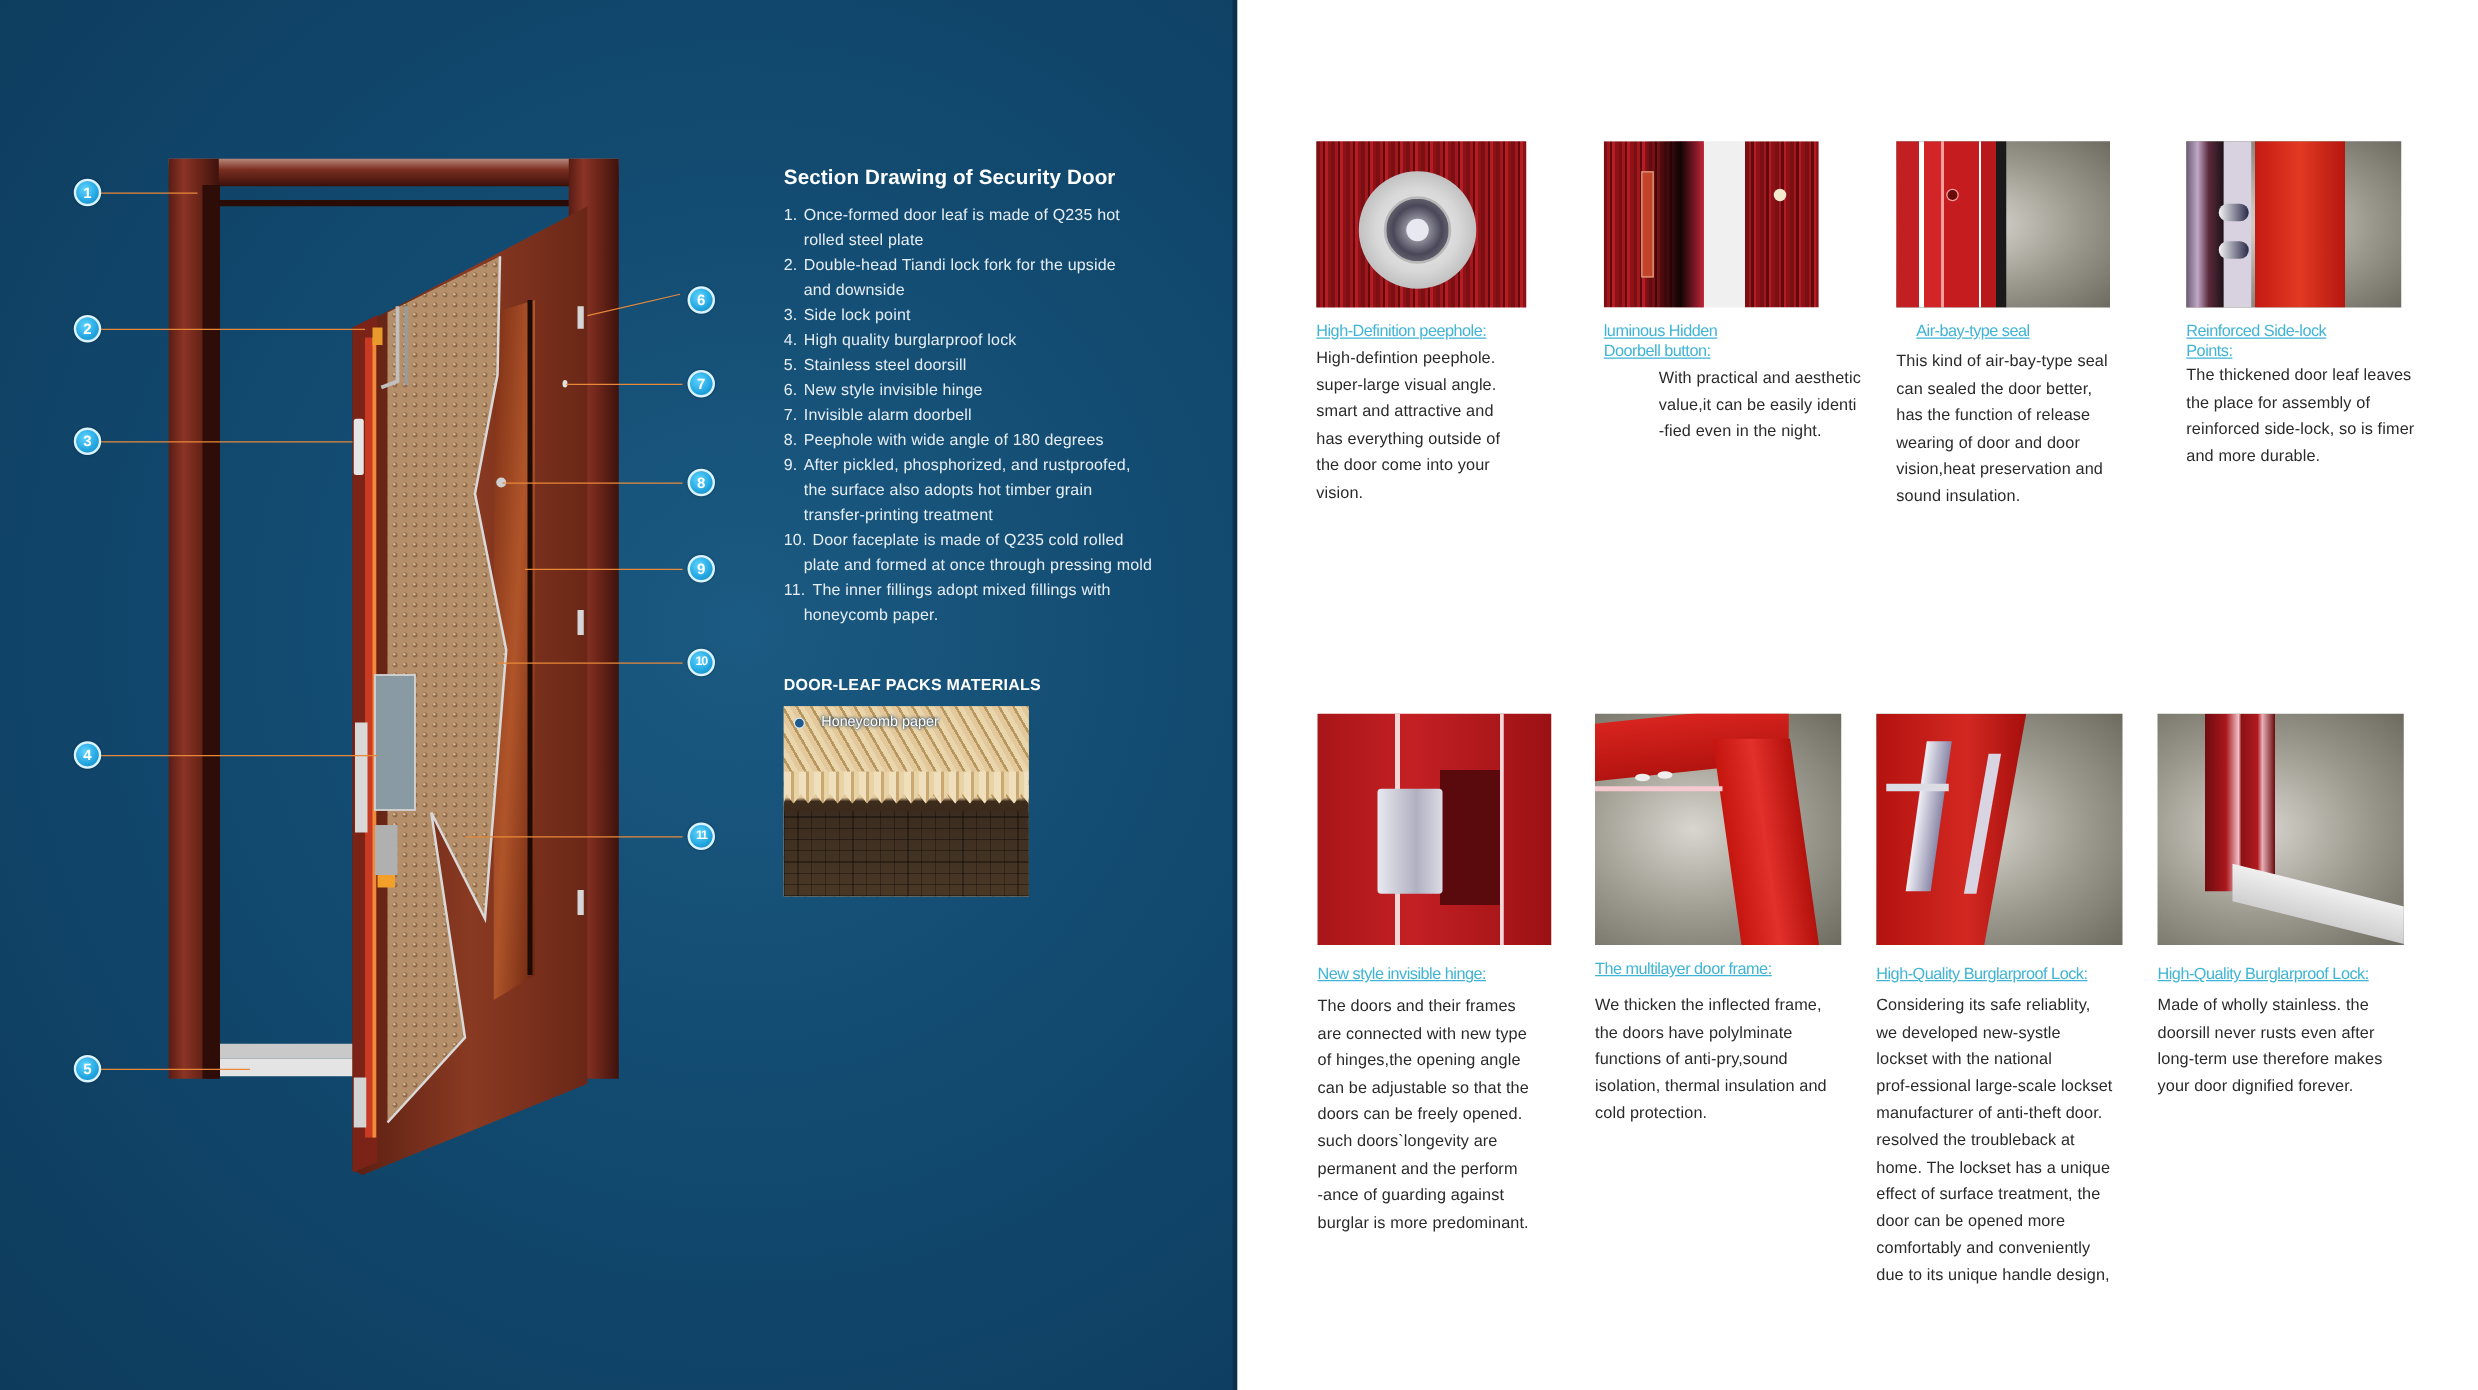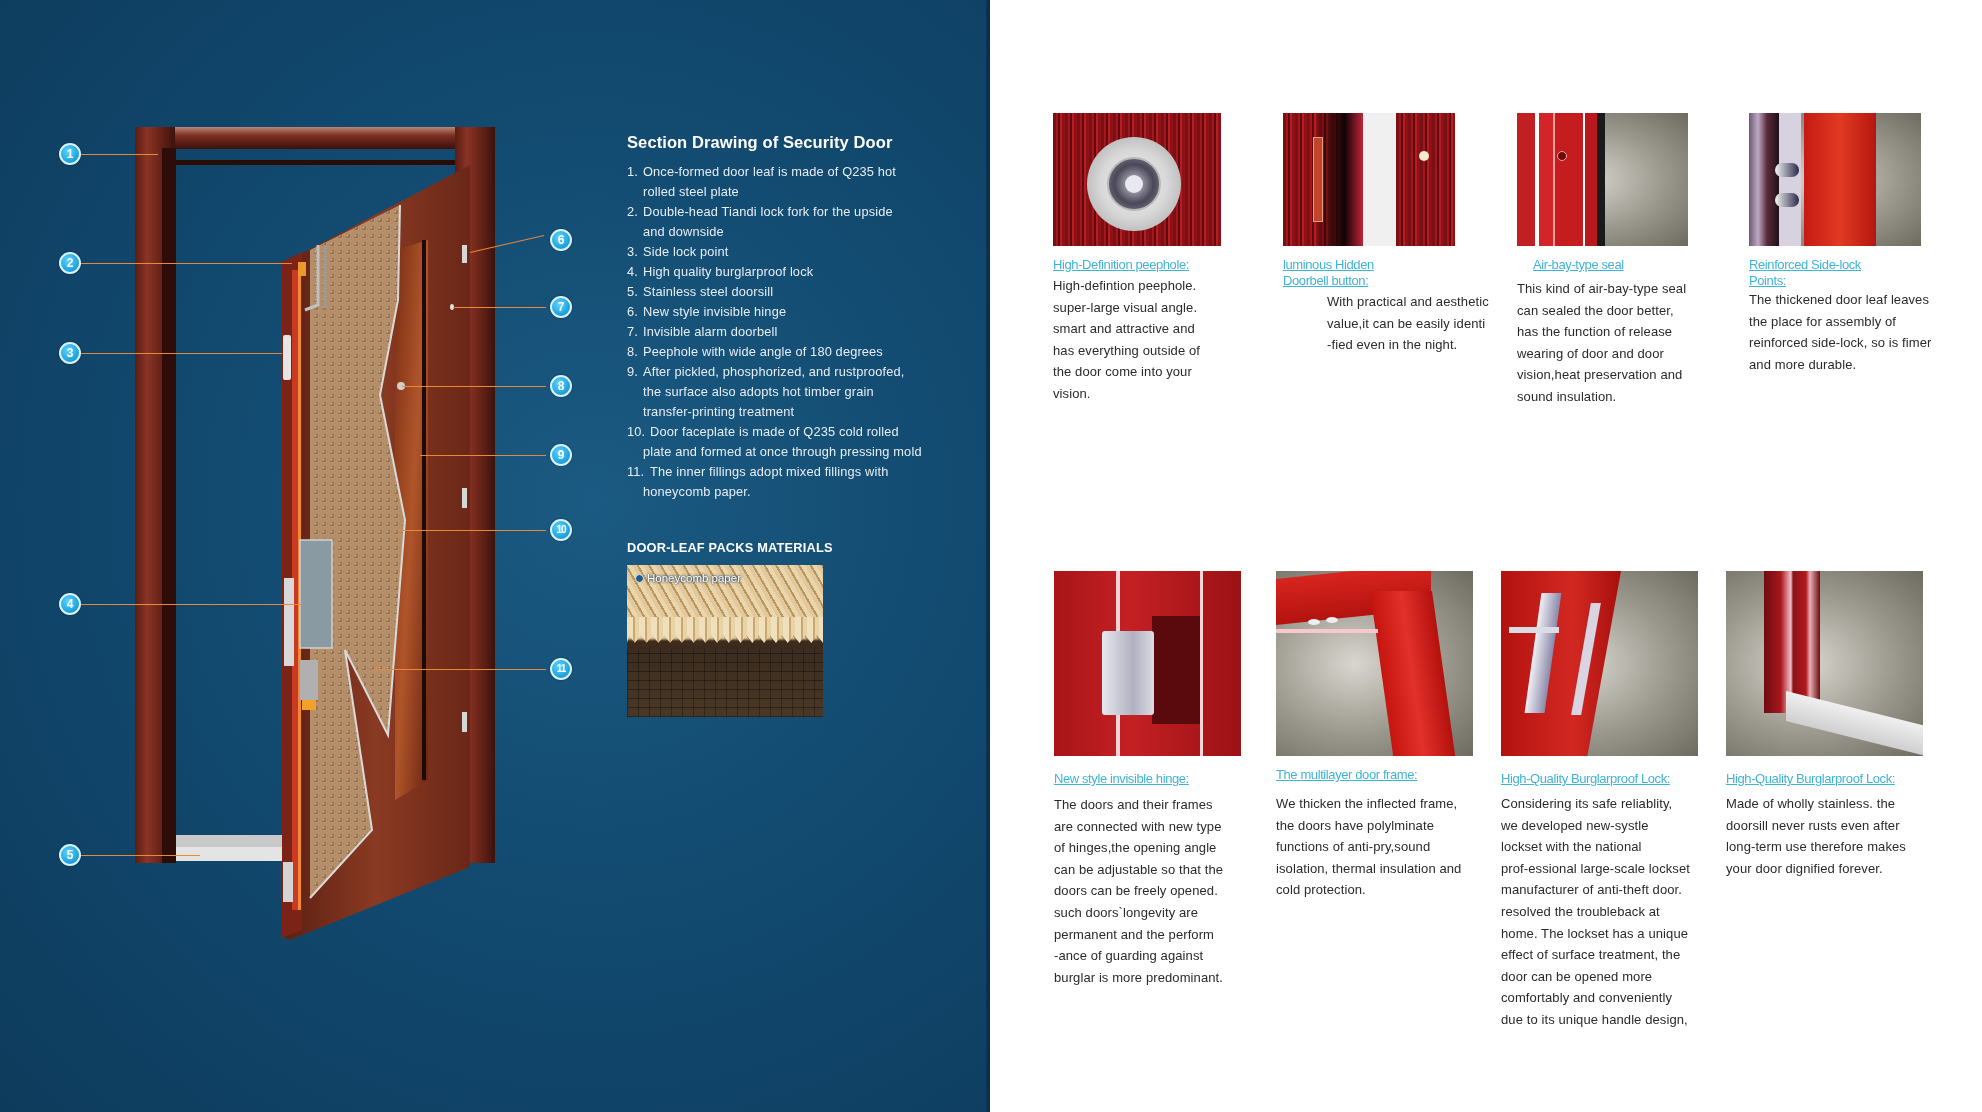--- a/index.html
+++ b/index.html
@@ -31,21 +31,21 @@
     font-size: 16.5px; font-weight: bold; letter-spacing: 0.1px; }
   .feature-list { position: absolute; left: 627px; top: 162px; width: 340px; list-style: none; }
   .feature-list li { color: #e6eef4; font-size: 12.8px; line-height: 20px; position: relative;
     padding-left: 16px; letter-spacing: 0.15px; }
   .feature-list li .num { position: absolute; left: 0; top: 0; }
 
   .materials-title { position: absolute; left: 627px; top: 540px; color: #ffffff;
     font-size: 12.8px; font-weight: bold; letter-spacing: 0.2px; }
   .material { position: absolute; left: 627px; width: 196px; height: 152px; overflow: hidden; }
   .material .mlabel { position: absolute; left: 8px; top: 7px; color: #ffffff; font-size: 11.5px;
-    text-shadow: 0 0 2px #1a3a5a, 0 0 3px #1a3a5a; display: flex; align-items: center; gap: 3px; }
+    text-shadow: 0 0 2px #1a3a5a, 0 0 3px #1a3a5a; display: flex; align-items: center; gap: 13px; }
   .material .bullet { width: 9px; height: 9px; border-radius: 50%; background: #1e5a8a;
     border: 1px solid #dfe9f2; display: inline-block; }
   .mat-honeycomb {
     top: 565px;
     background:
       linear-gradient(180deg, transparent 0%, transparent 48%, #3d2b1c 50%, #2b2118 100%),
       repeating-linear-gradient(60deg, #e2c89a 0 4px, #b8975f 4px 6px, #ead6ad 6px 10px),
       #d8bd8c;
   }
   .mat-honeycomb .fold {

